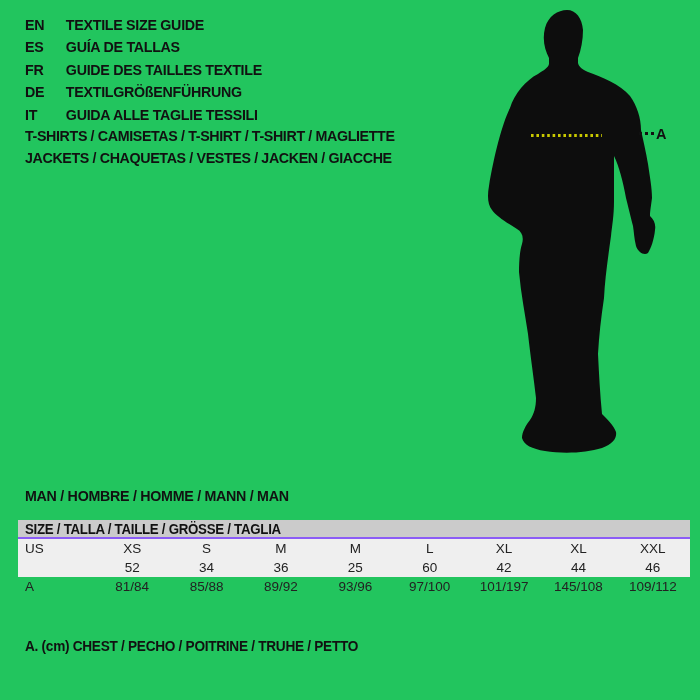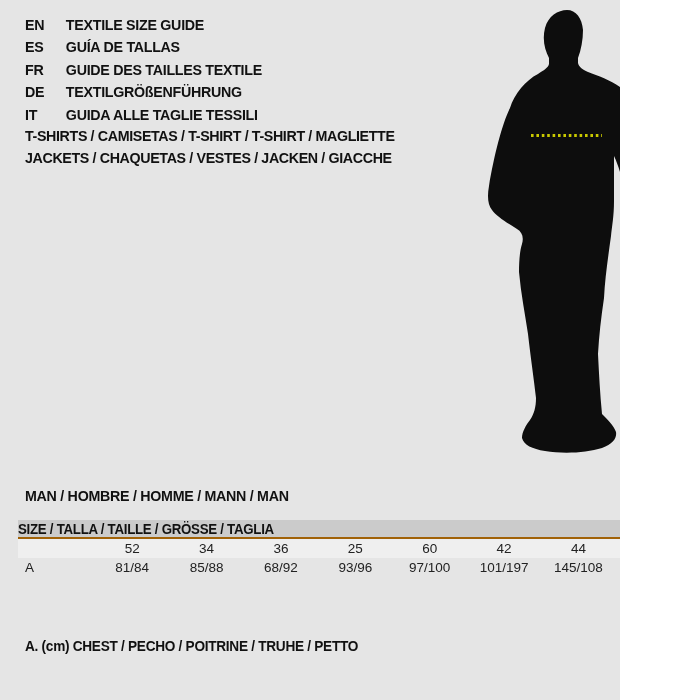--- a/index.html
+++ b/index.html
@@ -1,17 +1,17 @@
 <!DOCTYPE html>
 <html><head>
 <meta charset="utf-8">
 <style>
   html,body { margin:0; padding:0; background:#ffffff; }
   body { width:700px; height:700px; font-family:"Liberation Sans", sans-serif; color:#111; }
-  .canvas { position:relative; width:620px; height:700px; overflow:hidden; background:#e5e5e5; }
+  .canvas { position:relative; width:700px; height:700px; overflow:hidden; background:#22c55e; }
 
   
   .lang-list { position:absolute; left:25px; top:13px; transform:scaleX(0.95); transform-origin:0 0; }
   .lang-row { display:flex; height:22.5px; align-items:center; font-weight:bold; font-size:15px; letter-spacing:-0.3px; }
   .lang-code { width:43px; flex:0 0 43px; }
   .lang-label { white-space:nowrap; }
 
   
   .product-lines { position:absolute; left:25px; top:125px; font-weight:bold; font-size:15.5px;
                    line-height:22px; letter-spacing:-0.4px; transform:scaleX(0.92); transform-origin:0 0; white-space:nowrap; }
@@ -22,22 +22,22 @@
   .marker-a { position:absolute; left:656px; top:126px; font-weight:bold; font-size:14.5px; }
 
   
   .section-title { position:absolute; left:25px; top:487px; font-weight:bold; font-size:15px;
                    letter-spacing:-0.3px; transform:scaleX(0.95); transform-origin:0 0; white-space:nowrap; }
 
   
   .size-table { position:absolute; left:18px; top:520px; width:672px; border-collapse:collapse; table-layout:fixed; }
   .size-table td { height:19px; padding:0; text-align:center; font-size:13.5px; color:#222; vertical-align:middle; }
   .size-table td.lbl { text-align:left; padding-left:7px; }
-  .size-table tr.hdr td { background:#cbcbcb; border-bottom:2px solid #a16207; height:17px;
-                          font-weight:bold; font-size:14px; color:#111; text-align:left; }
+  .size-table tr.hdr td { background:#cbcbcb; border-bottom:2px solid #8b5cf6; height:17px;
+                          font-weight:bold; font-size:14px; color:#111; text-align:left; padding-left:7px; }
   .size-table tr.hdr td span { display:inline-block; transform:scaleX(0.95); transform-origin:0 50%; white-space:nowrap; letter-spacing:-0.3px; }
   .size-table tr.shaded td { background:#efefef; }
 
   
   .footnote { position:absolute; left:25px; top:638px; font-weight:bold; font-size:14.5px;
               letter-spacing:-0.3px; transform:scaleX(0.94); transform-origin:0 0; white-space:nowrap; }
 </style>
 </head>
 <body>
 
@@ -130,35 +130,46 @@
         <col>
         <col>
         <col>
         <col>
     </colgroup>
     <tbody>
       <tr class="hdr">
         <td colspan="9"><span>SIZE / TALLA / TAILLE / GRÖSSE / TAGLIA</span></td>
       </tr>
       <tr class="shaded">
+        <td class="lbl">US</td>
+        <td>XS</td>
+        <td>S</td>
+        <td>M</td>
+        <td>M</td>
+        <td>L</td>
+        <td>XL</td>
+        <td>XL</td>
+        <td>XXL</td>
+      </tr>
+      <tr class="shaded">
         <td class="lbl"></td>
         <td>52</td>
         <td>34</td>
         <td>36</td>
         <td>25</td>
         <td>60</td>
         <td>42</td>
         <td>44</td>
         <td>46</td>
       </tr>
       <tr>
         <td class="lbl">A</td>
         <td>81/84</td>
         <td>85/88</td>
-        <td>68/92</td>
+        <td>89/92</td>
         <td>93/96</td>
         <td>97/100</td>
         <td>101/197</td>
         <td>145/108</td>
         <td>109/112</td>
       </tr>
     </tbody>
   </table>
 
   <div class="footnote">A. (cm) CHEST / PECHO / POITRINE / TRUHE / PETTO</div>

